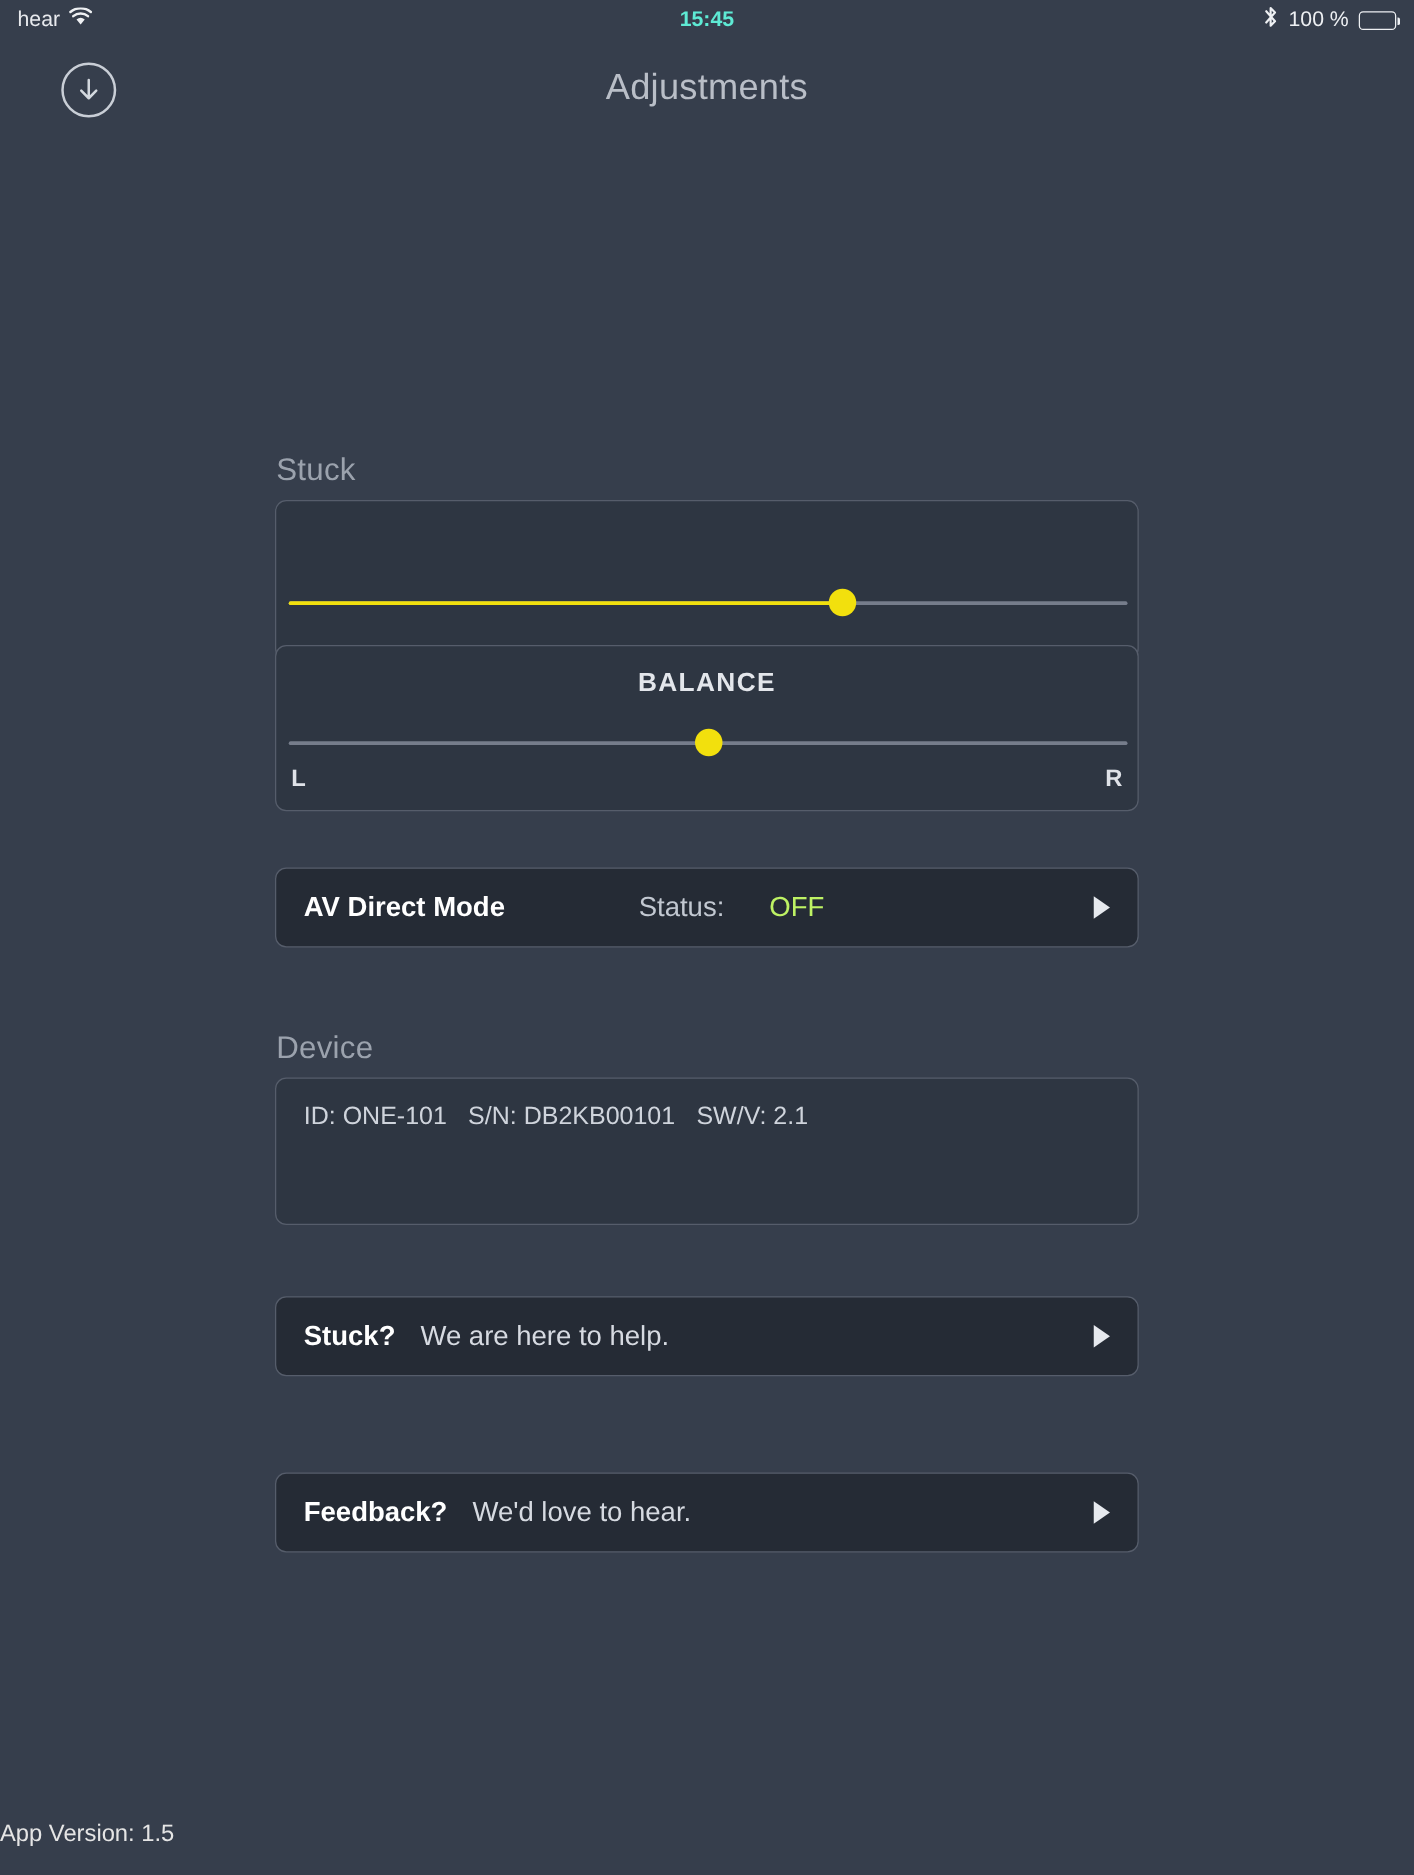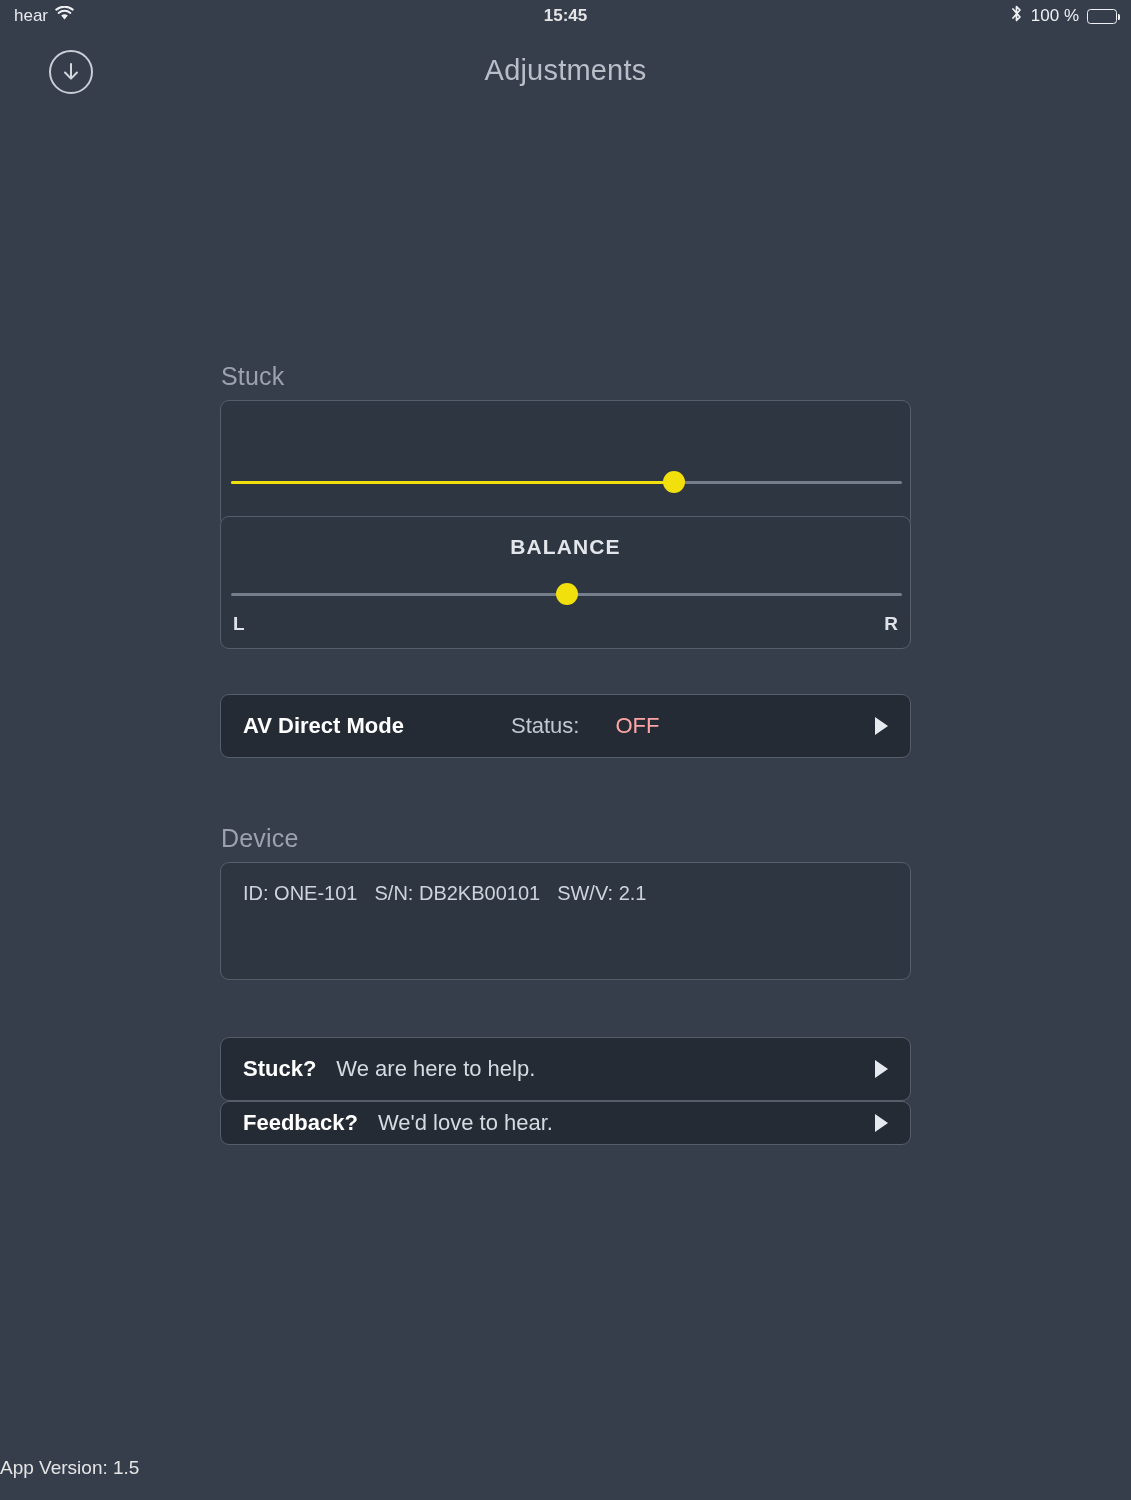--- a/index.html
+++ b/index.html
@@ -31,21 +31,21 @@
     color: #e8eaee;
     font-size: 17px;
   }
   .sb-left { display: flex; align-items: center; gap: 7px; }
   .sb-center {
     position: absolute;
     left: 0; right: 0;
     text-align: center;
     font-size: 17px;
     font-weight: bold;
-    color: #e5e5e5;
+    color: #5eead4;
     pointer-events: none;
   }
   .sb-right {
     margin-left: auto;
     display: flex;
     align-items: center;
     gap: 8px;
     font-size: 17px;
     color: #eef0f3;
     z-index: 2;
@@ -187,21 +187,21 @@
   .row-sub {
     font-size: 22px;
     color: #d6dae1;
   }
   .row-status-key {
     font-size: 22px;
     color: #c2c8d1;
   }
   .row-status-val {
     font-size: 22px;
-    color: #fca5a5;
+    color: #bef264;
   }
   .caret {
     margin-left: auto;
     width: 0; height: 0;
     border-left: 13px solid #e6e9ee;
     border-top: 9px solid transparent;
     border-bottom: 9px solid transparent;
   }
 
   
@@ -331,21 +331,21 @@
     </div>
 
     <div class="card card-dark" style="top:1037px; height:64px;">
       <div class="row">
         <span class="row-bold">Stuck?</span>
         <span class="row-sub" style="margin-left:20px;">We are here to help.</span>
         <span class="caret"></span>
       </div>
     </div>
 
-    <div class="card card-dark" style="top:1101px; height:44px;">
+    <div class="card card-dark" style="top:1178px; height:64px;">
       <div class="row">
         <span class="row-bold">Feedback?</span>
         <span class="row-sub" style="margin-left:20px;">We'd love to hear.</span>
         <span class="caret"></span>
       </div>
     </div>
 
     <div class="footer">App Version: 1.5</div>
   </div>
 </div>

